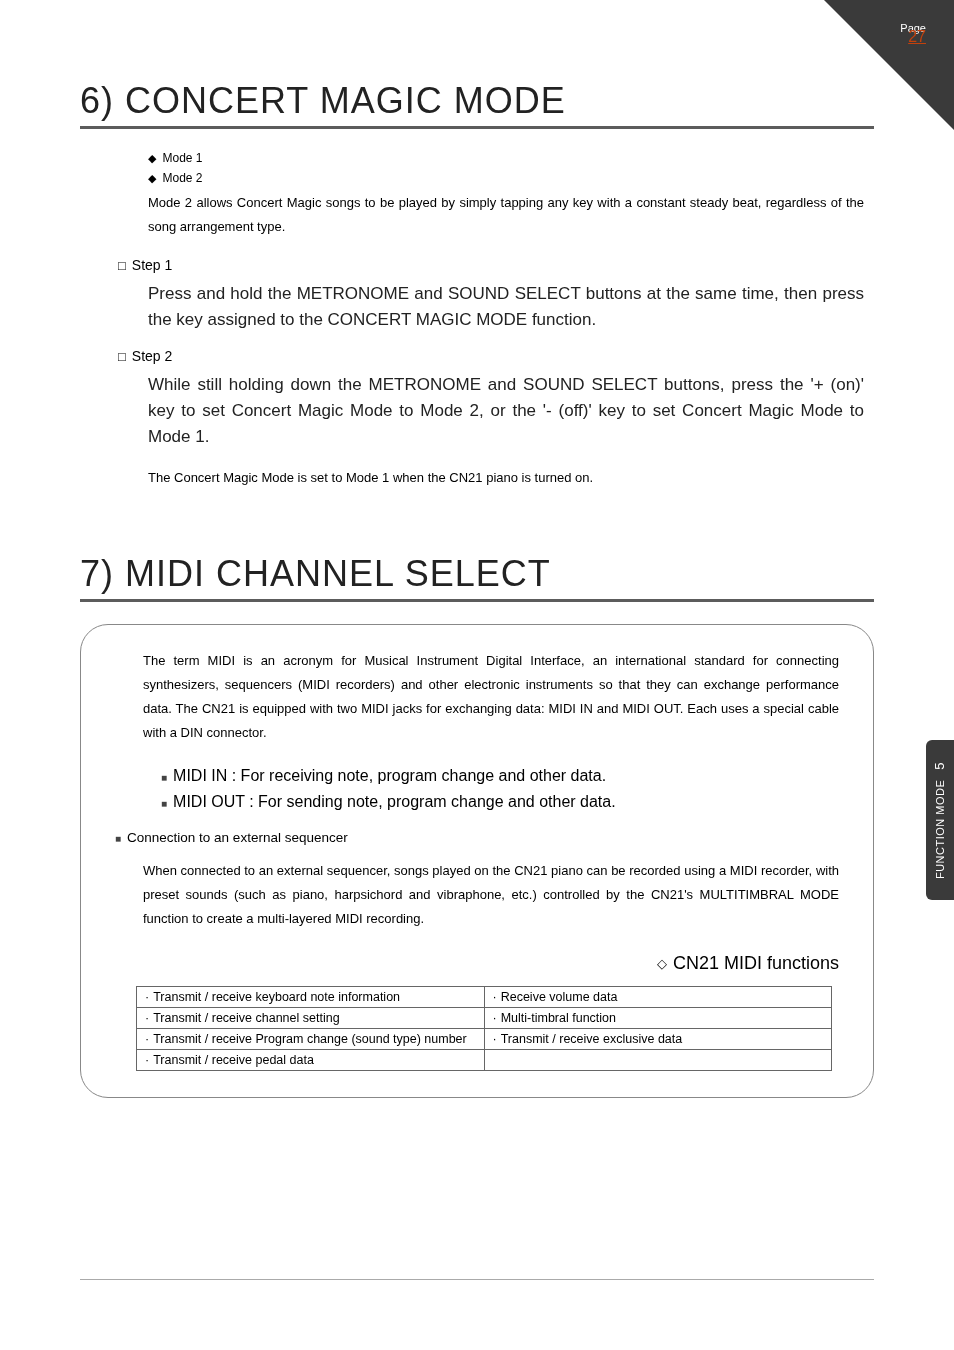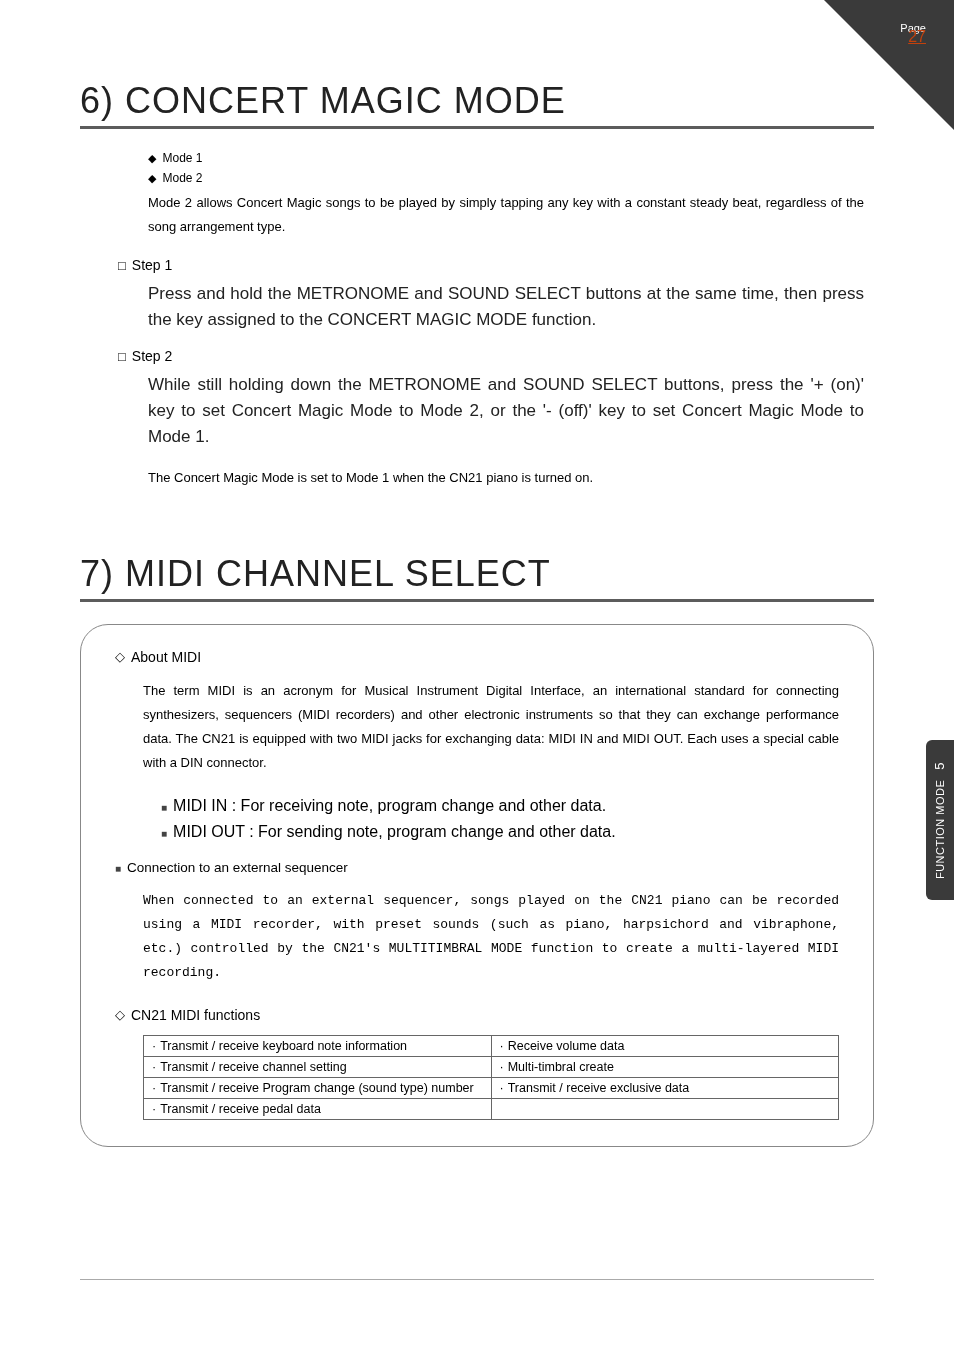--- a/index.html
+++ b/index.html
@@ -24,23 +24,23 @@
   .body-text { font-size: 13px; line-height: 1.85; text-align: justify; margin-bottom: 18px; }
   .step-block { margin-left: -30px; margin-bottom: 14px; }
   .step-label { font-size: 14px; margin-bottom: 8px; }
   .step-text { font-size: 17px; line-height: 1.55; color: #222; padding-left: 30px; text-align: justify; }
   .section-gap { height: 44px; }
   .rounded-box { border: 1px solid #888; border-radius: 28px; padding: 24px 34px 26px 34px; margin-top: 18px; }
   .about-heading { font-size: 14px; margin-bottom: 14px; }
   .about-body { font-size: 13px; line-height: 1.85; text-align: justify; padding-left: 28px; margin-bottom: 18px; }
   .midi-line { font-size: 16px; line-height: 1.6; padding-left: 46px; }
   .conn-heading { font-size: 13.5px; margin-top: 16px; margin-bottom: 14px; }
-  .conn-body { font-size: 13px; line-height: 1.85; text-align: justify; padding-left: 28px; margin-bottom: 22px; font-family: Liberation Mono, monospace; }
-  .func-heading { font-size: 14px; margin-bottom: 12px; }
-  table.func-table { width: 100%; border-collapse: collapse; margin-left: 28px; width: calc(100% - 28px); font-size: 12.5px; }
+  .conn-body { font-size: 13px; line-height: 1.85; text-align: justify; padding-left: 28px; margin-bottom: 22px; }
+  .func-heading { font-size: 18px; margin-bottom: 12px; text-align: right; }
+  table.func-table { width: 100%; border-collapse: collapse; margin-left: 21px; width: calc(100% - 28px); font-size: 12.5px; }
   table.func-table td { border: 1px solid #666; padding: 3px 8px; width: 50%; }
   .bottom-rule { position:absolute; left:80px; right:80px; bottom:70px; border-top:1px solid #aaa; }
 </style>
 </head>
 <body>
 
 <div class="page">
 
   <div class="corner-tab">
     <svg width="130" height="130" viewBox="0 0 130 130">
@@ -77,38 +77,37 @@
     </div>
 
     <p class="intro" style="margin-top:16px;">The Concert Magic Mode is set to Mode 1 when the CN21 piano is turned on.</p>
   </div>
 
   <div class="section-gap"></div>
 
   <h1 class="section-title">7) MIDI CHANNEL SELECT</h1>
 
   <div class="rounded-box">
-    <p class="about-heading diamond-outline">About MIDI</p>
     <p class="about-body">The term MIDI is an acronym for Musical Instrument Digital Interface, an international standard for connecting synthesizers, sequencers (MIDI recorders) and other electronic instruments so that they can exchange performance data. The CN21 is equipped with two MIDI jacks for exchanging data: MIDI IN and MIDI OUT. Each uses a special cable with a DIN connector.</p>
     <p class="midi-line square-solid">MIDI IN : For receiving note, program change and other data.</p>
     <p class="midi-line square-solid">MIDI OUT : For sending note, program change and other data.</p>
 
     <p class="conn-heading square-solid">Connection to an external sequencer</p>
     <p class="conn-body">When connected to an external sequencer, songs played on the CN21 piano can be recorded using a MIDI recorder, with preset sounds (such as piano, harpsichord and vibraphone, etc.) controlled by the CN21's MULTITIMBRAL MODE function to create a multi-layered MIDI recording.</p>
 
     <p class="func-heading diamond-outline">CN21 MIDI functions</p>
     <table class="func-table">
       <tbody>
           <tr>
         <td><span class="dot">Transmit / receive keyboard note information</span></td>
         <td><span class="dot">Receive volume data</span></td>
       </tr>
       <tr>
         <td><span class="dot">Transmit / receive channel setting</span></td>
-        <td><span class="dot">Multi-timbral create</span></td>
+        <td><span class="dot">Multi-timbral function</span></td>
       </tr>
       <tr>
         <td><span class="dot">Transmit / receive Program change (sound type) number</span></td>
         <td><span class="dot">Transmit / receive exclusive data</span></td>
       </tr>
       <tr>
         <td><span class="dot">Transmit / receive pedal data</span></td>
         <td></td>
       </tr>
     </tbody>

